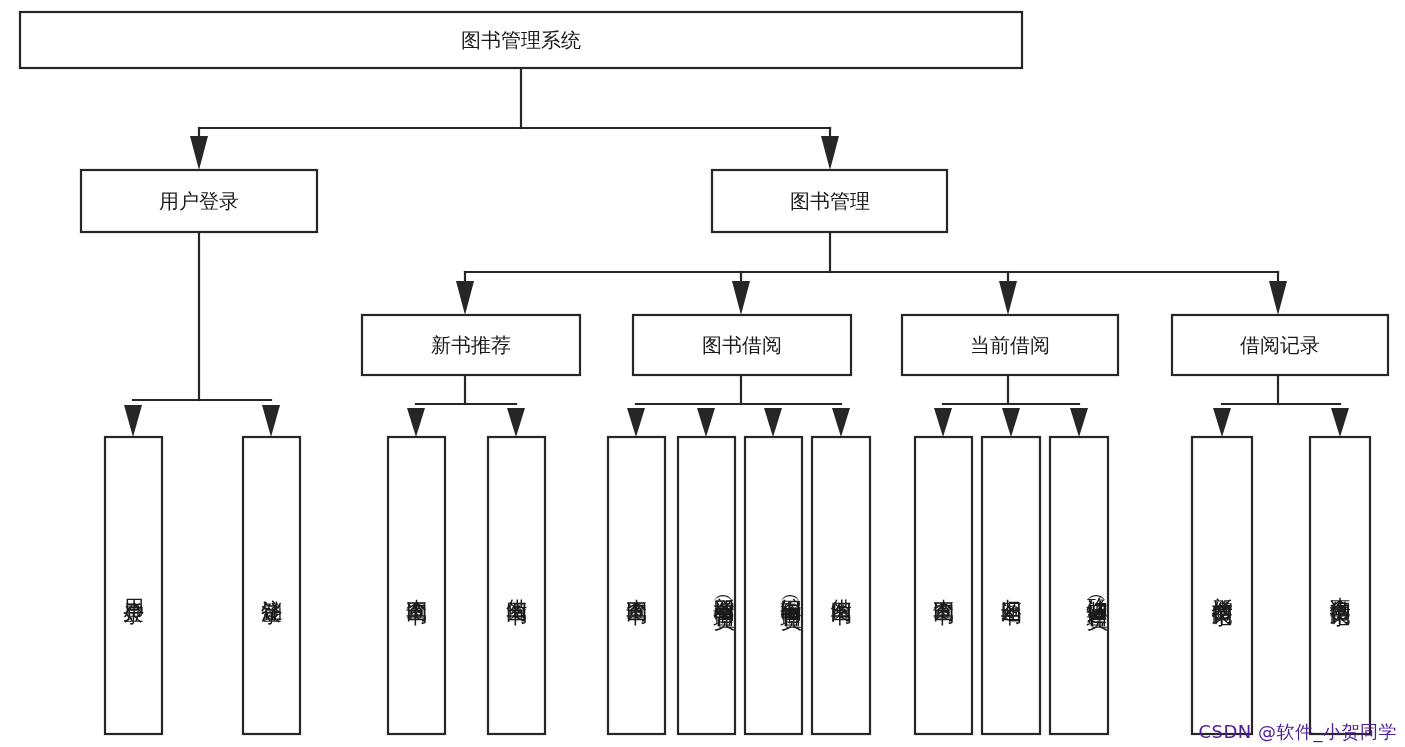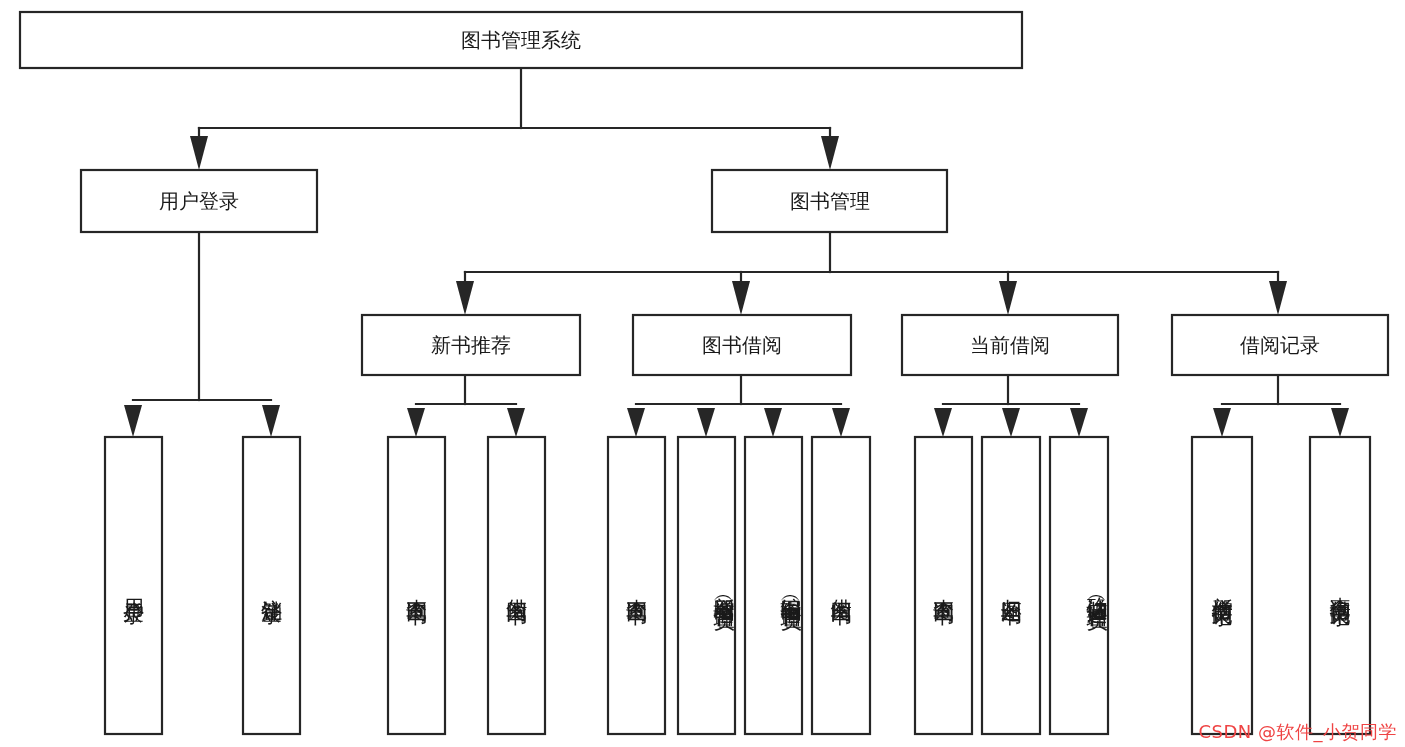--- a/index.html
+++ b/index.html
@@ -64,21 +64,21 @@
     text-align: center;
     white-space: nowrap;
     pointer-events: none;
   }
   .watermark {
     position: absolute;
     right: 8px;
     bottom: 3px;
     font-family: "DejaVu Sans", "Liberation Sans", sans-serif;
     font-size: 18px;
-    color: #ef4444;
+    color: #4c1d95;
     white-space: nowrap;
     letter-spacing: 0.5px;
   }
 </style>
 </head>
 <body>
 
 <div id="diagram-root">
 
   <svg class="diagram" viewBox="0 0 1405 747">

